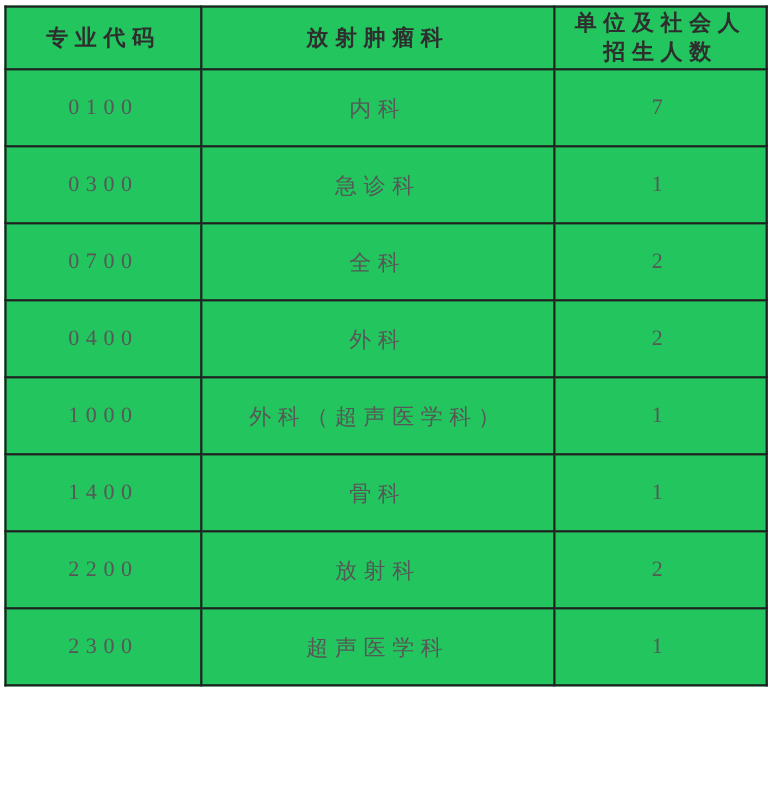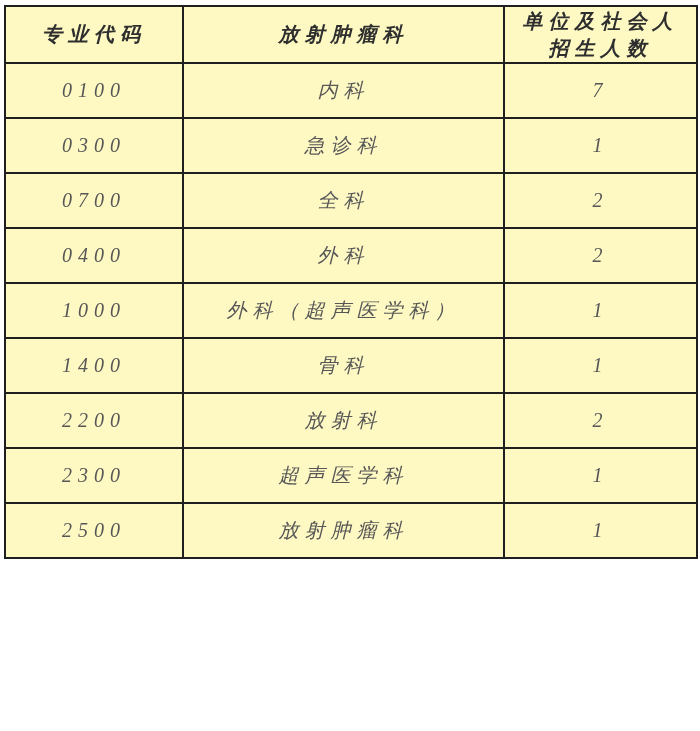--- a/index.html
+++ b/index.html
@@ -15,37 +15,36 @@
     font-family: "Liberation Serif", "DejaVu Serif", serif;
     overflow: hidden;
   }
   table.enroll {
     position: absolute;
     left: 4px;
     top: 5px;
     width: 692px;
     border-collapse: collapse;
     table-layout: fixed;
-    background: #fef9c3;
-    font-style: italic;
+    background: #22c55e;
   }
   table.enroll col.c1 { width: 178px; }
   table.enroll col.c2 { width: 321px; }
   table.enroll col.c3 { width: 193px; }
   table.enroll th,
   table.enroll td {
     border: 2px solid #1f1f1f;
     text-align: center;
     vertical-align: middle;
     padding: 0;
     overflow: hidden;
     white-space: nowrap;
   }
   table.enroll thead tr { height: 57px; }
-  table.enroll tbody tr { height: 55px; }
+  table.enroll tbody tr { height: 70px; }
   table.enroll th {
     font-size: 20px;
     font-weight: bold;
     color: #2e2e2e;
     letter-spacing: 6px;
   }
   table.enroll td {
     font-size: 20px;
     font-weight: normal;
     color: #575757;
@@ -110,20 +109,15 @@
       <tr>
         <td>2200</td>
         <td>放射科</td>
         <td>2</td>
       </tr>
       <tr>
         <td>2300</td>
         <td>超声医学科</td>
         <td>1</td>
       </tr>
-      <tr>
-        <td>2500</td>
-        <td>放射肿瘤科</td>
-        <td>1</td>
-      </tr>
     </tbody>
   </table>
 </div>
 
 </body></html>

